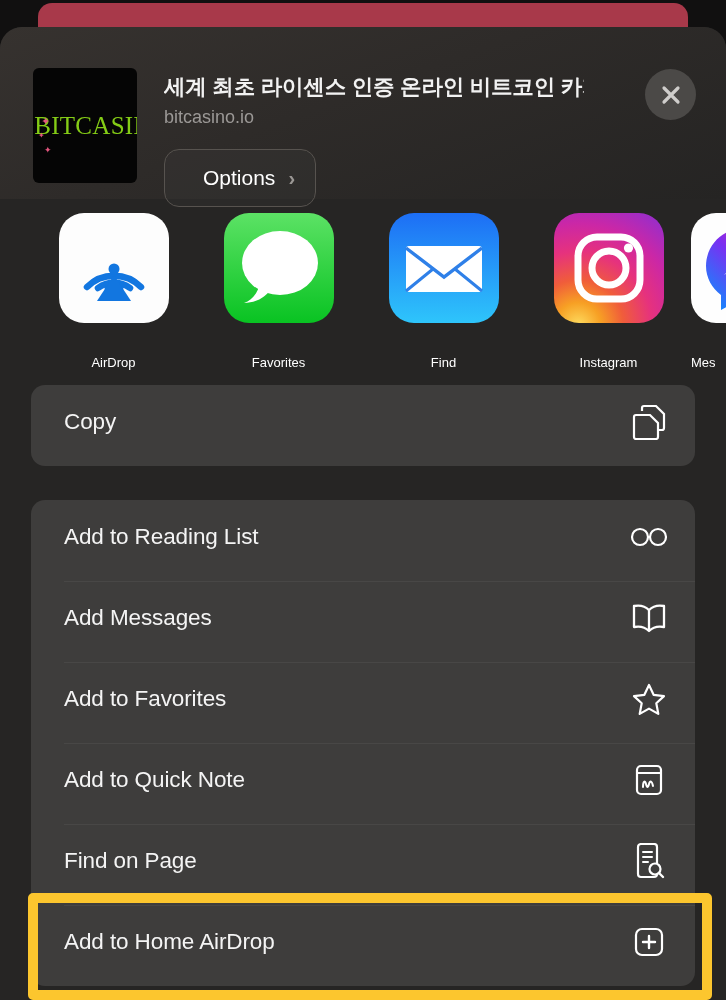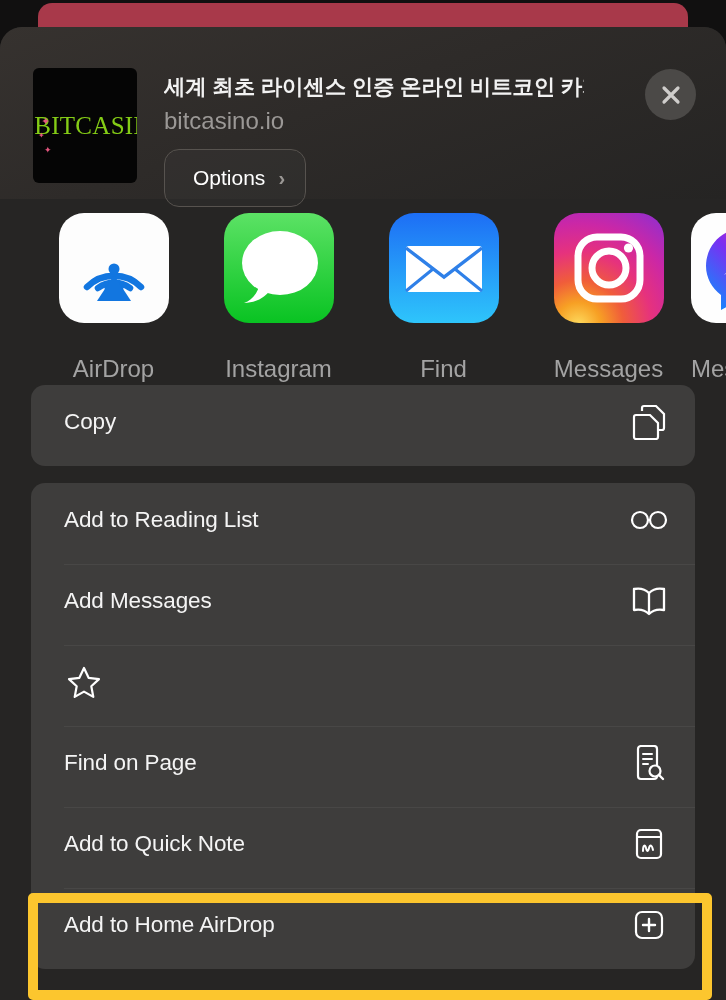--- a/index.html
+++ b/index.html
@@ -46,25 +46,25 @@
   .spark.s2 { left: 5px; top: 64px; font-size: 8px; }
   .spark.s3 { left: 11px; top: 78px; font-size: 9px; }
 
   .h-title {
     position: absolute; left: 164px; top: 45px; width: 420px;
     color: #f2f2f2; font-size: 21.5px; font-weight: bold;
     letter-spacing: -.2px; white-space: nowrap; overflow: hidden;
   }
   .h-sub {
     position: absolute; left: 164px; top: 80px;
-    color: #9b9896; font-size: 24px;
+    color: #9b9896; font-size: 18px;
   }
   .opt-btn {
     position: absolute; left: 164px; top: 122px;
-    height: 58px; padding: 0 20px 0 28px;
+    height: 58px; padding: 0 20px 0 38px;
     border: 1px solid #57534f; border-radius: 15px;
     background: rgba(255,255,255,.025);
     display: flex; align-items: center; gap: 13px;
   }
   .opt-btn .lbl { color: #ffffff; font-size: 21px; }
   .opt-btn .chev { color: #9a9794; font-size: 20px; font-weight: bold; }
 
   .close-btn {
     position: absolute; right: 30px; top: 42px;
     width: 51px; height: 51px; border-radius: 50%;
@@ -77,39 +77,39 @@
   .apps {
     position: relative; height: 178px; padding-top: 14px;
     display: flex; gap: 0;
   }
   .app { width: 165px; flex: 0 0 165px; text-align: center; }
   .app:first-child { margin-left: 31px; }
   .app-icon {
     width: 110px; height: 110px; margin: 0 auto 14px;
     border-radius: 25px; position: relative; overflow: hidden;
   }
-  .app-label { color: #a3a3a3; font-size: 24px; margin-top: 32px; }
+  .app-label { color: #ffffff; font-size: 13px; margin-top: 32px; }
   .app.clipped { flex: 0 0 110px; width: 110px; overflow: hidden; }
   .app.clipped .app-label { text-align: left; }
 
   .ic-airdrop { background: #fdfdfd; }
   .ic-messages { background: linear-gradient(180deg,#5ce265 0%,#09c322 100%); }
   .ic-mail { background: linear-gradient(180deg,#1d6ef5 0%,#2ec5fb 100%); }
   .ic-instagram {
     background:
       radial-gradient(circle at 22% 102%, #fedc5f 0%, #f7a024 16%, #f05d3a 32%, #e6327d 52%, #cb27a6 72%, #8a2fd4 100%);
   }
   .ic-messenger { background: #fefefe; }
 
   
   .panel {
     margin: 0 31px; background: #3e3d3c; border-radius: 14px; overflow: hidden;
   }
   .panel.copy { margin-top: 8px; }
-  .panel.actions { margin-top: 17px; text-align: center; }
+  .panel.actions { margin-top: 34px; text-align: center; }
   .row {
     position: relative; height: 81px;
     display: flex; align-items: center; justify-content: space-between;
     padding: 0 26px 8px 33px;
   }
   .row + .row::before {
     content: ""; position: absolute; left: 33px; right: 0; top: 0;
     height: 1px; background: rgba(255,255,255,.055);
   }
   .row-label { color: #f4f4f4; font-size: 22.5px; letter-spacing: -.1px; }
@@ -174,21 +174,21 @@
         <div class="app-label">AirDrop</div>
       </div>
 
       <div class="app">
         <div class="app-icon ic-messages">
           <svg width="110" height="110" viewBox="0 0 110 110">
             <ellipse cx="56" cy="50" rx="38" ry="32" fill="#ffffff"></ellipse>
             <path d="M36 70 C34 80 28 87 20 90 C32 90 42 84 47 76 Z" fill="#ffffff"></path>
           </svg>
         </div>
-        <div class="app-label">Instagram</div>
+        <div class="app-label">Favorites</div>
       </div>
 
       <div class="app">
         <div class="app-icon ic-mail">
           <svg width="110" height="110" viewBox="0 0 110 110">
             <rect x="17" y="33" width="76" height="46" rx="3" fill="#ffffff"></rect>
             <path d="M17 35 L55 64 L93 35" fill="none" stroke="#2f80e8" stroke-width="3.4"></path>
             <path d="M17 78 L44 56 M93 78 L66 56" fill="none" stroke="#2f80e8" stroke-width="3"></path>
           </svg>
         </div>
@@ -196,21 +196,21 @@
       </div>
 
       <div class="app">
         <div class="app-icon ic-instagram">
           <svg width="110" height="110" viewBox="0 0 110 110">
             <rect x="24" y="24" width="62" height="62" rx="19" fill="none" stroke="#ffffff" stroke-width="7"></rect>
             <circle cx="55" cy="55" r="17" fill="none" stroke="#ffffff" stroke-width="7"></circle>
             <circle cx="74.5" cy="35" r="4.6" fill="#ffffff"></circle>
           </svg>
         </div>
-        <div class="app-label">Messages</div>
+        <div class="app-label">Instagram</div>
       </div>
 
       <div class="app clipped">
         <div class="app-icon ic-messenger">
           <svg width="110" height="110" viewBox="0 0 110 110">
             <defs>
               <linearGradient id="msgr" x1="0" y1="1" x2="1" y2="0">
                 <stop offset="0" stop-color="#0099ff"></stop>
                 <stop offset="0.5" stop-color="#7a2ff2"></stop>
                 <stop offset="1" stop-color="#ff1b8d"></stop>
@@ -253,51 +253,52 @@
         <span class="row-label">Add Messages</span>
         <span class="row-icon">
           <svg width="36" height="30" viewBox="0 0 36 30">
             <path d="M18 7 C14 3 8 2 3 3 v21 c5 -1 11 0 15 4 4 -4 10 -5 15 -4 v-21 c-5 -1 -11 0 -15 4 z" fill="none" stroke="#ffffff" stroke-width="2.3" stroke-linejoin="round"></path>
             <path d="M18 7 v21" stroke="#ffffff" stroke-width="2.3"></path>
           </svg>
         </span>
       </div>
 
       <div class="row">
+        <span class="row-label">Add to Favorites</span>
         <span class="row-icon">
           <svg width="36" height="34" viewBox="0 0 36 34">
             <path d="M18 3 l4.6 9.8 10.4 1.3 -7.7 7.2 2 10.6 -9.3 -5.3 -9.3 5.3 2 -10.6 -7.7 -7.2 10.4 -1.3 z" fill="none" stroke="#ffffff" stroke-width="2.2" stroke-linejoin="round"></path>
+          </svg>
+        </span>
+      </div>
+
+      <div class="row">
+        <span class="row-label">Add to Quick Note</span>
+        <span class="row-icon">
+          <svg width="32" height="34" viewBox="0 0 32 34">
+            <rect x="4" y="3" width="24" height="28" rx="4" fill="none" stroke="#ffffff" stroke-width="2.2"></rect>
+            <path d="M4 10 h24" stroke="#ffffff" stroke-width="2"></path>
+            <path d="M10 24 c0 -6 2 -7 3 -3 1 4 2 4 3 0 1 -4 3 -3 4 2" fill="none" stroke="#ffffff" stroke-width="2" stroke-linecap="round"></path>
           </svg>
         </span>
       </div>
 
       <div class="row">
         <span class="row-label">Find on Page</span>
         <span class="row-icon">
           <svg width="32" height="36" viewBox="0 0 32 36">
             <path d="M5 4 a3 3 0 0 1 3 -3 h13 a3 3 0 0 1 3 3 v27 a3 3 0 0 1 -3 3 h-13 a3 3 0 0 1 -3 -3 z" fill="none" stroke="#ffffff" stroke-width="2.2"></path>
             <path d="M10 9 h9 M10 14 h9 M10 19 h5" stroke="#ffffff" stroke-width="2" stroke-linecap="round"></path>
             <circle cx="22" cy="26" r="5.5" fill="#3e3d3c" stroke="#ffffff" stroke-width="2.2"></circle>
             <path d="M26 30 l4 4" stroke="#ffffff" stroke-width="2.4" stroke-linecap="round"></path>
           </svg>
         </span>
       </div>
 
       <div class="row">
-        <span class="row-label">Add to Quick Note</span>
-        <span class="row-icon">
-          <svg width="32" height="34" viewBox="0 0 32 34">
-            <rect x="4" y="3" width="24" height="28" rx="4" fill="none" stroke="#ffffff" stroke-width="2.2"></rect>
-            <path d="M4 10 h24" stroke="#ffffff" stroke-width="2"></path>
-            <path d="M10 24 c0 -6 2 -7 3 -3 1 4 2 4 3 0 1 -4 3 -3 4 2" fill="none" stroke="#ffffff" stroke-width="2" stroke-linecap="round"></path>
-          </svg>
-        </span>
-      </div>
-
-      <div class="row">
         <span class="row-label">Add to Home AirDrop</span>
         <span class="row-icon">
           <svg width="32" height="32" viewBox="0 0 32 32">
             <rect x="3" y="3" width="26" height="26" rx="6" fill="none" stroke="#ffffff" stroke-width="2.2"></rect>
             <path d="M16 10 v12 M10 16 h12" stroke="#ffffff" stroke-width="2.4" stroke-linecap="round"></path>
           </svg>
         </span>
       </div>
     </div>
 

